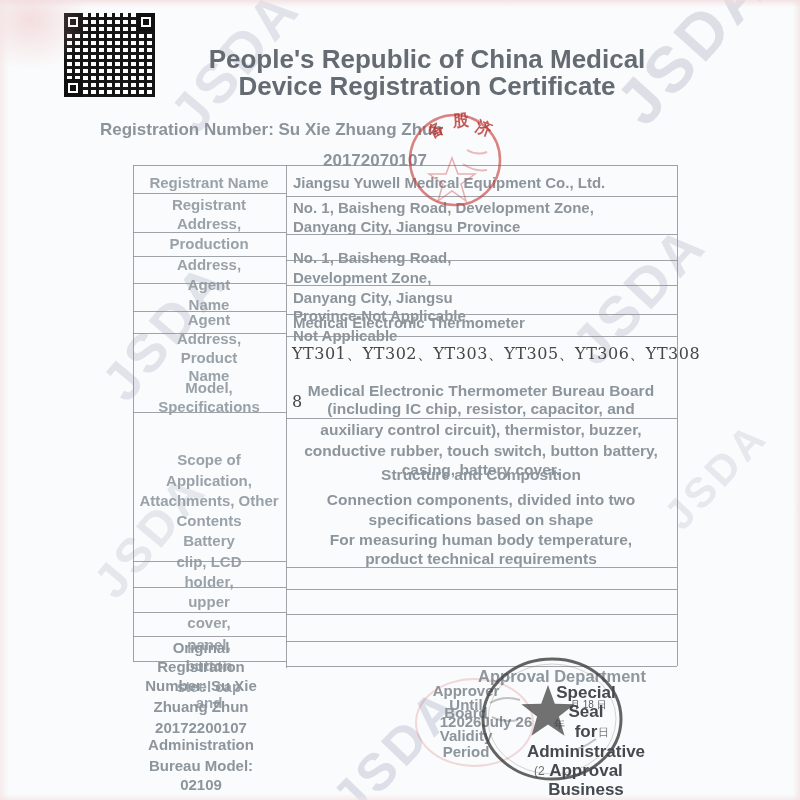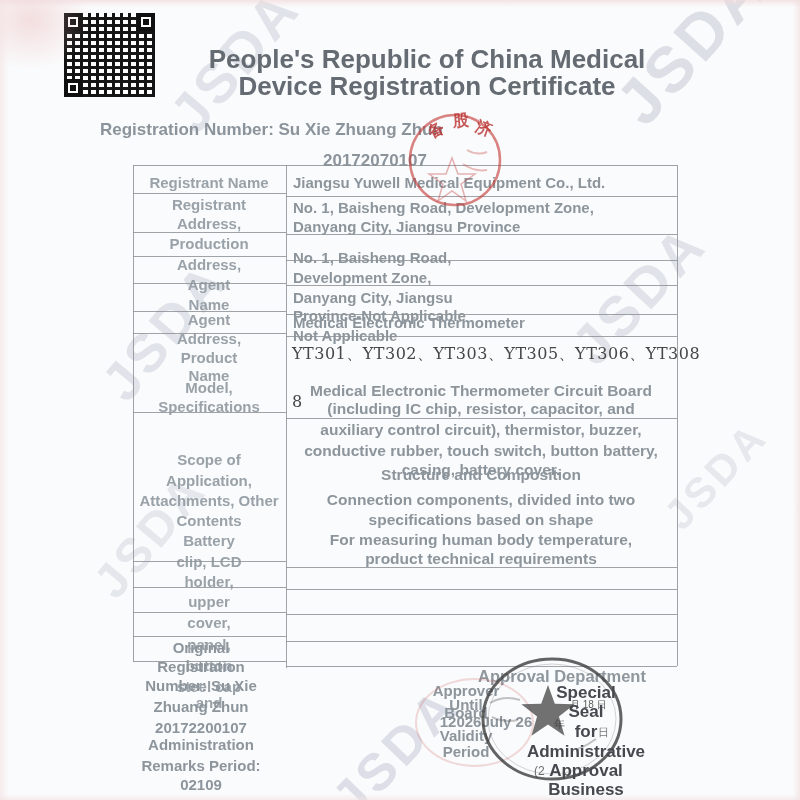--- a/index.html
+++ b/index.html
@@ -114,21 +114,21 @@
   <div class="abs rv" style="top:199px">No. 1, Baisheng Road, Development Zone,</div>
   <div class="abs rv" style="top:218px">Danyang City, Jiangsu Province</div>
   <div class="abs rv" style="top:249px">No. 1, Baisheng Road,</div>
   <div class="abs rv" style="top:269px">Development Zone,</div>
   <div class="abs rv" style="top:289px">Danyang City, Jiangsu</div>
   <div class="abs rv" style="top:307px">Province-Not Applicable</div>
   <div class="abs rv" style="top:314px">Medical Electronic Thermometer</div>
   <div class="abs rv" style="top:327px">Not Applicable</div>
   <div class="abs yt" style="top:344px">YT301、YT302、YT303、YT305、YT306、YT308</div>
   <div class="abs yt" style="top:392px">8</div>
-  <div class="abs rc" style="top:382px">Medical Electronic Thermometer Circuit Board</div>
+  <div class="abs rc" style="top:382px">Medical Electronic Thermometer Bureau Board</div>
   <div class="abs rc" style="top:400px">(including IC chip, resistor, capacitor, and</div>
   <div class="abs rc" style="top:421px">auxiliary control circuit), thermistor, buzzer,</div>
   <div class="abs rc" style="top:442px">conductive rubber, touch switch, button battery,</div>
   <div class="abs rc" style="top:461px">casing, battery cover.</div>
   <div class="abs rc" style="top:466px">Structure and Composition</div>
   <div class="abs rc" style="top:511px">specifications based on shape</div>
   <div class="abs rc" style="top:491px">Connection components, divided into two</div>
   <div class="abs rc" style="top:531px">For measuring human body temperature,</div>
   <div class="abs rc" style="top:550px">product technical requirements</div>
 
@@ -169,21 +169,21 @@
     <text x="48" y="14" font-size="16" font-weight="bold" fill="rgba(185,48,46,.8)" transform="rotate(-4 52 12)">股</text>
     <text x="70" y="20" font-size="16" font-weight="bold" fill="rgba(185,48,46,.8)" transform="rotate(20 74 18)">济</text>
   </svg>
 
   <div class="abs bl" style="top:639px">Original</div>
   <div class="abs bl" style="top:658px">Registration</div>
   <div class="abs bl" style="top:677px">Number: Su Xie</div>
   <div class="abs bl" style="top:698px">Zhuang Zhun</div>
   <div class="abs bl" style="top:719px">20172200107</div>
   <div class="abs bl" style="top:736px">Administration</div>
-  <div class="abs bl" style="top:757px">Remarks Period:</div>
+  <div class="abs bl" style="top:757px">Bureau Model:</div>
   <div class="abs bl" style="top:776px">02109</div>
 
   <div class="abs ad" style="top:667px">Approval Department</div>
   <div class="abs af" style="top:682px">Approver</div>
   <div class="abs af" style="top:696px">Until</div>
   <div class="abs af" style="top:704px">Board</div>
   <div class="abs afd" style="top:713px">12026July 26</div>
   <div class="abs af" style="top:727px">Validity</div>
   <div class="abs af" style="top:743px">Period</div>
 

